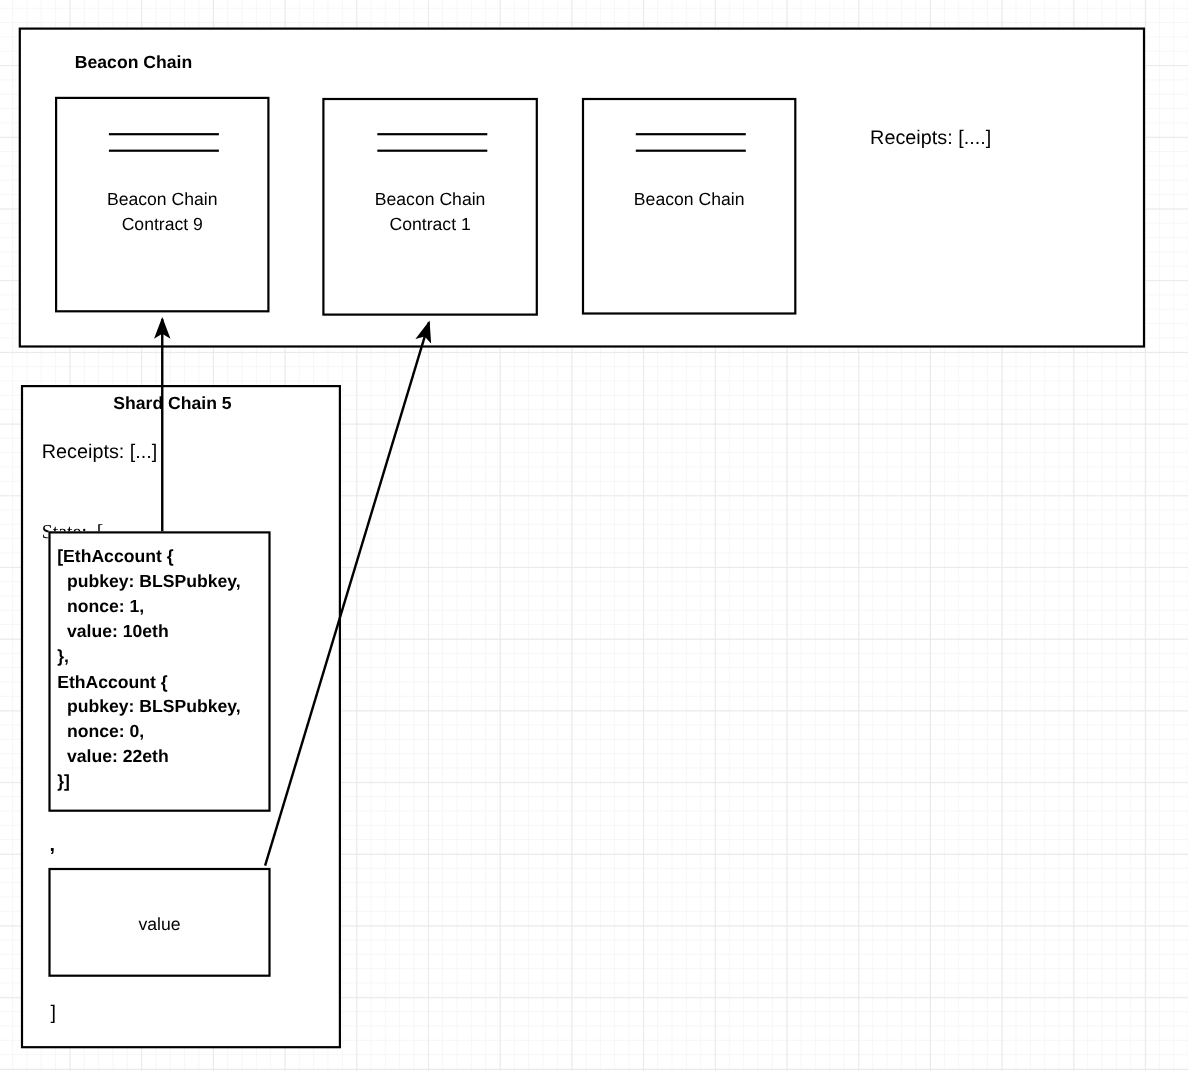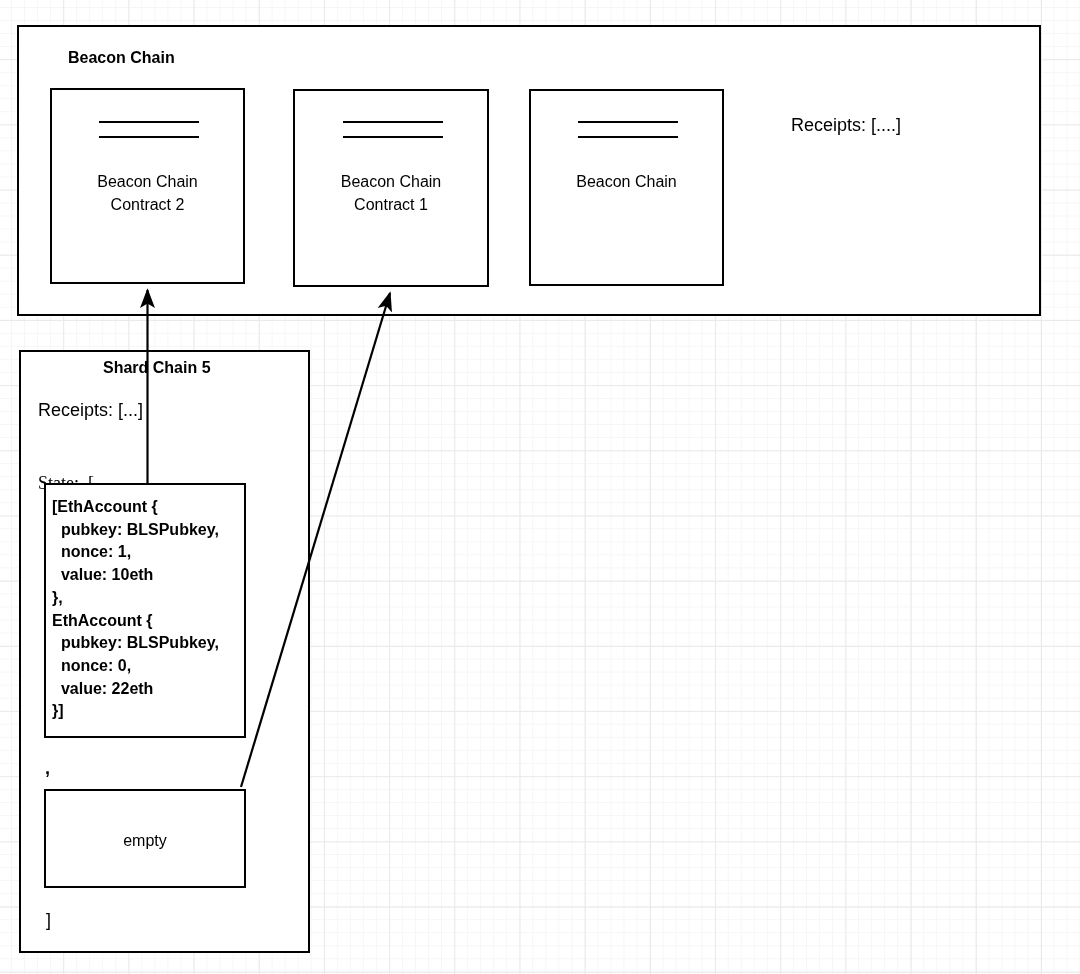--- a/index.html
+++ b/index.html
@@ -107,21 +107,21 @@
 <div id="canvas">
 
   <div class="box bigbox" style="left:17px; top:25px; width:1024px; height:291px;"></div>
 
   <div class="title" style="left:68px; top:49px;">Beacon Chain</div>
 
   <div class="box" style="left:50px; top:88px; width:195px; height:196px;">
     <div class="contract-rule" style="left:47px; width:100px; top:31px;"></div>
     <div class="contract-rule" style="left:47px; width:100px; top:46px;"></div>
     <div class="contract-label" style="top:80px;">Beacon Chain</div>
-    <div class="contract-label" style="top:103px;">Contract 2</div>
+    <div class="contract-label" style="top:103px;">Contract 9</div>
   </div>
 
   <div class="box" style="left:293px; top:89px; width:196px; height:198px;">
     <div class="contract-rule" style="left:48px; width:100px; top:30px;"></div>
     <div class="contract-rule" style="left:48px; width:100px; top:45px;"></div>
     <div class="contract-label" style="top:79px;">Beacon Chain</div>
     <div class="contract-label" style="top:102px;">Contract 1</div>
   </div>
 
   <div class="box" style="left:529px; top:89px; width:195px; height:197px;">
@@ -149,21 +149,21 @@
 EthAccount {
   pubkey: BLSPubkey,
   nonce: 0,
   value: 22eth
 }]</div>
   </div>
 
   <div class="txt" style="left:45px; top:760px; font-weight:bold;">,</div>
 
   <div class="box" style="left:44px; top:789px; width:202px; height:99px;">
-    <div class="centered-label" style="top:41px;">empty</div>
+    <div class="centered-label" style="top:41px;">value</div>
   </div>
 
   <div class="txt" style="left:46px; top:912px;">]</div>
 
   <svg class="arrows" viewBox="0 0 1080 974" xmlns="http://www.w3.org/2000/svg">
     <defs>
       <marker id="ah" markerWidth="10" markerHeight="10" refX="8.2" refY="3.6" orient="auto" markerUnits="strokeWidth">
         <path d="M0,0.2 L9,3.6 L0,7 L2.1,3.6 Z" fill="#000000"></path>
       </marker>
     </defs>

